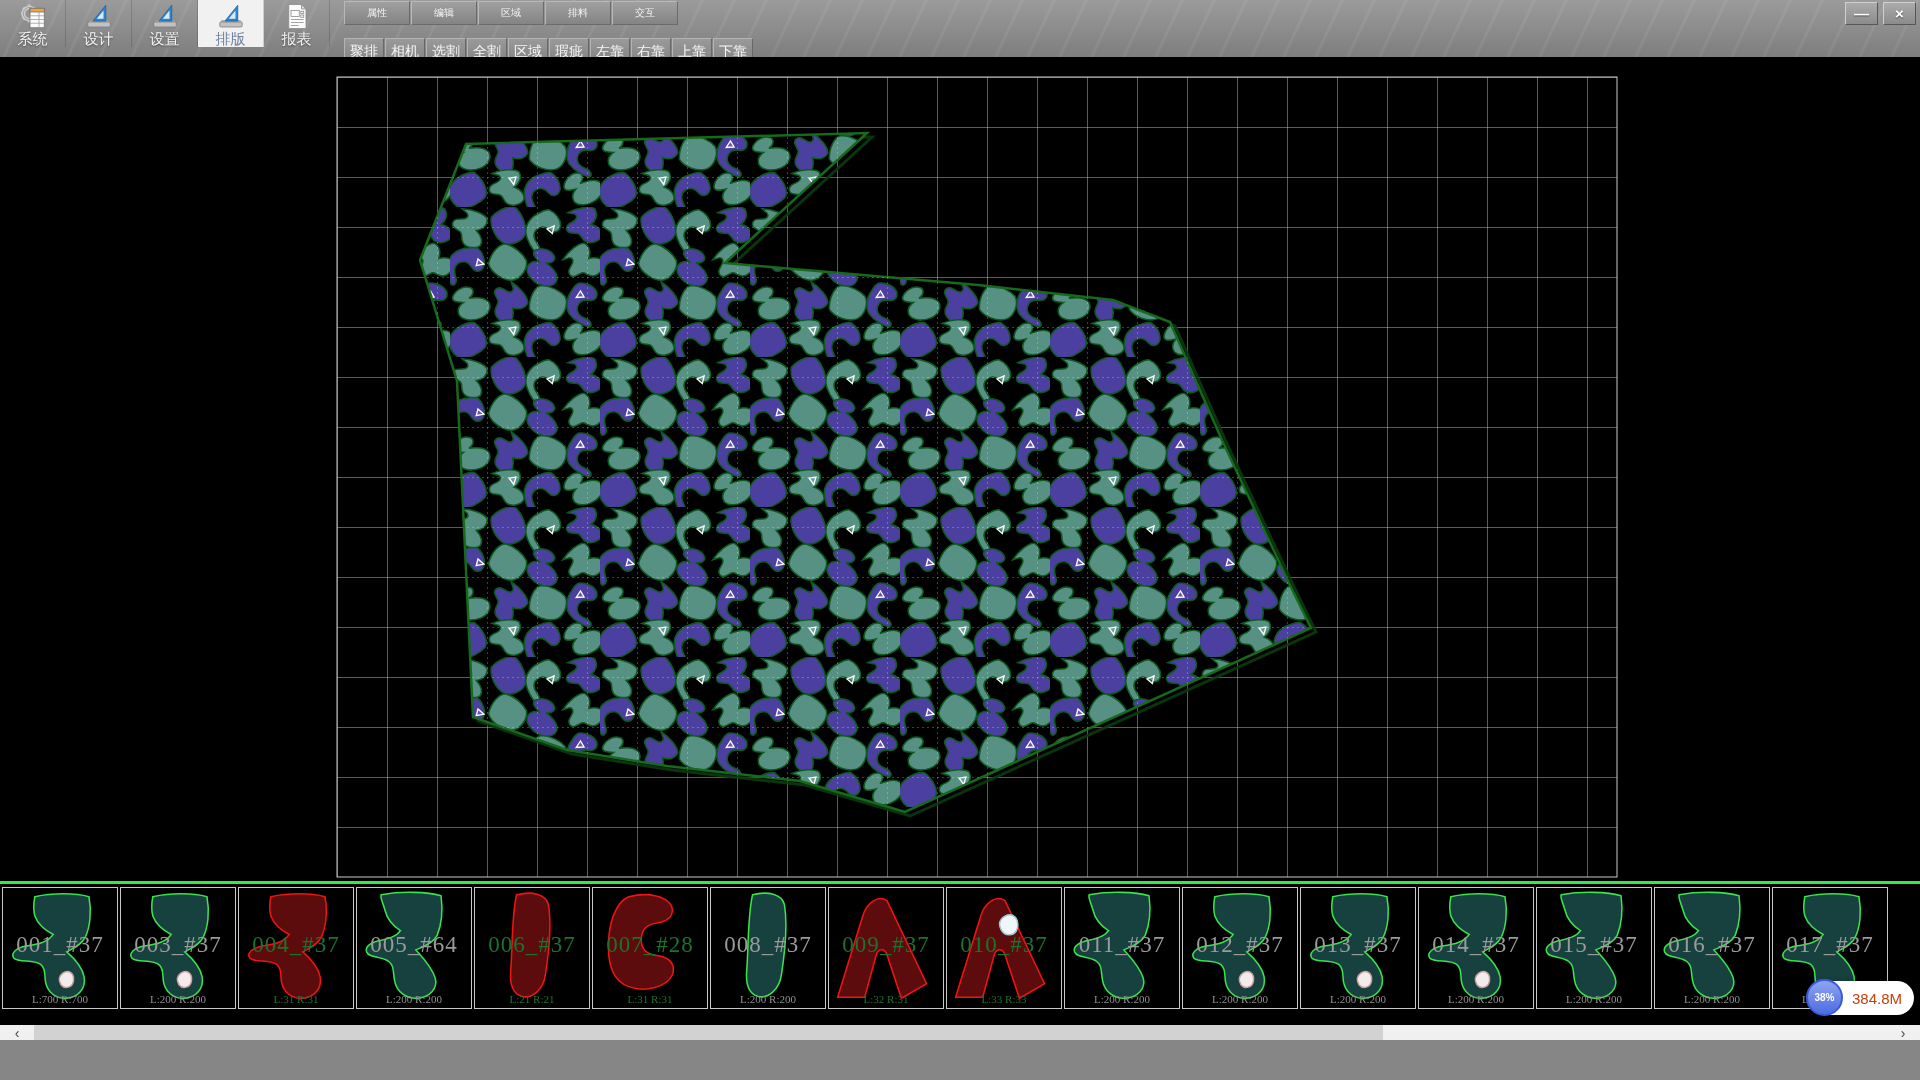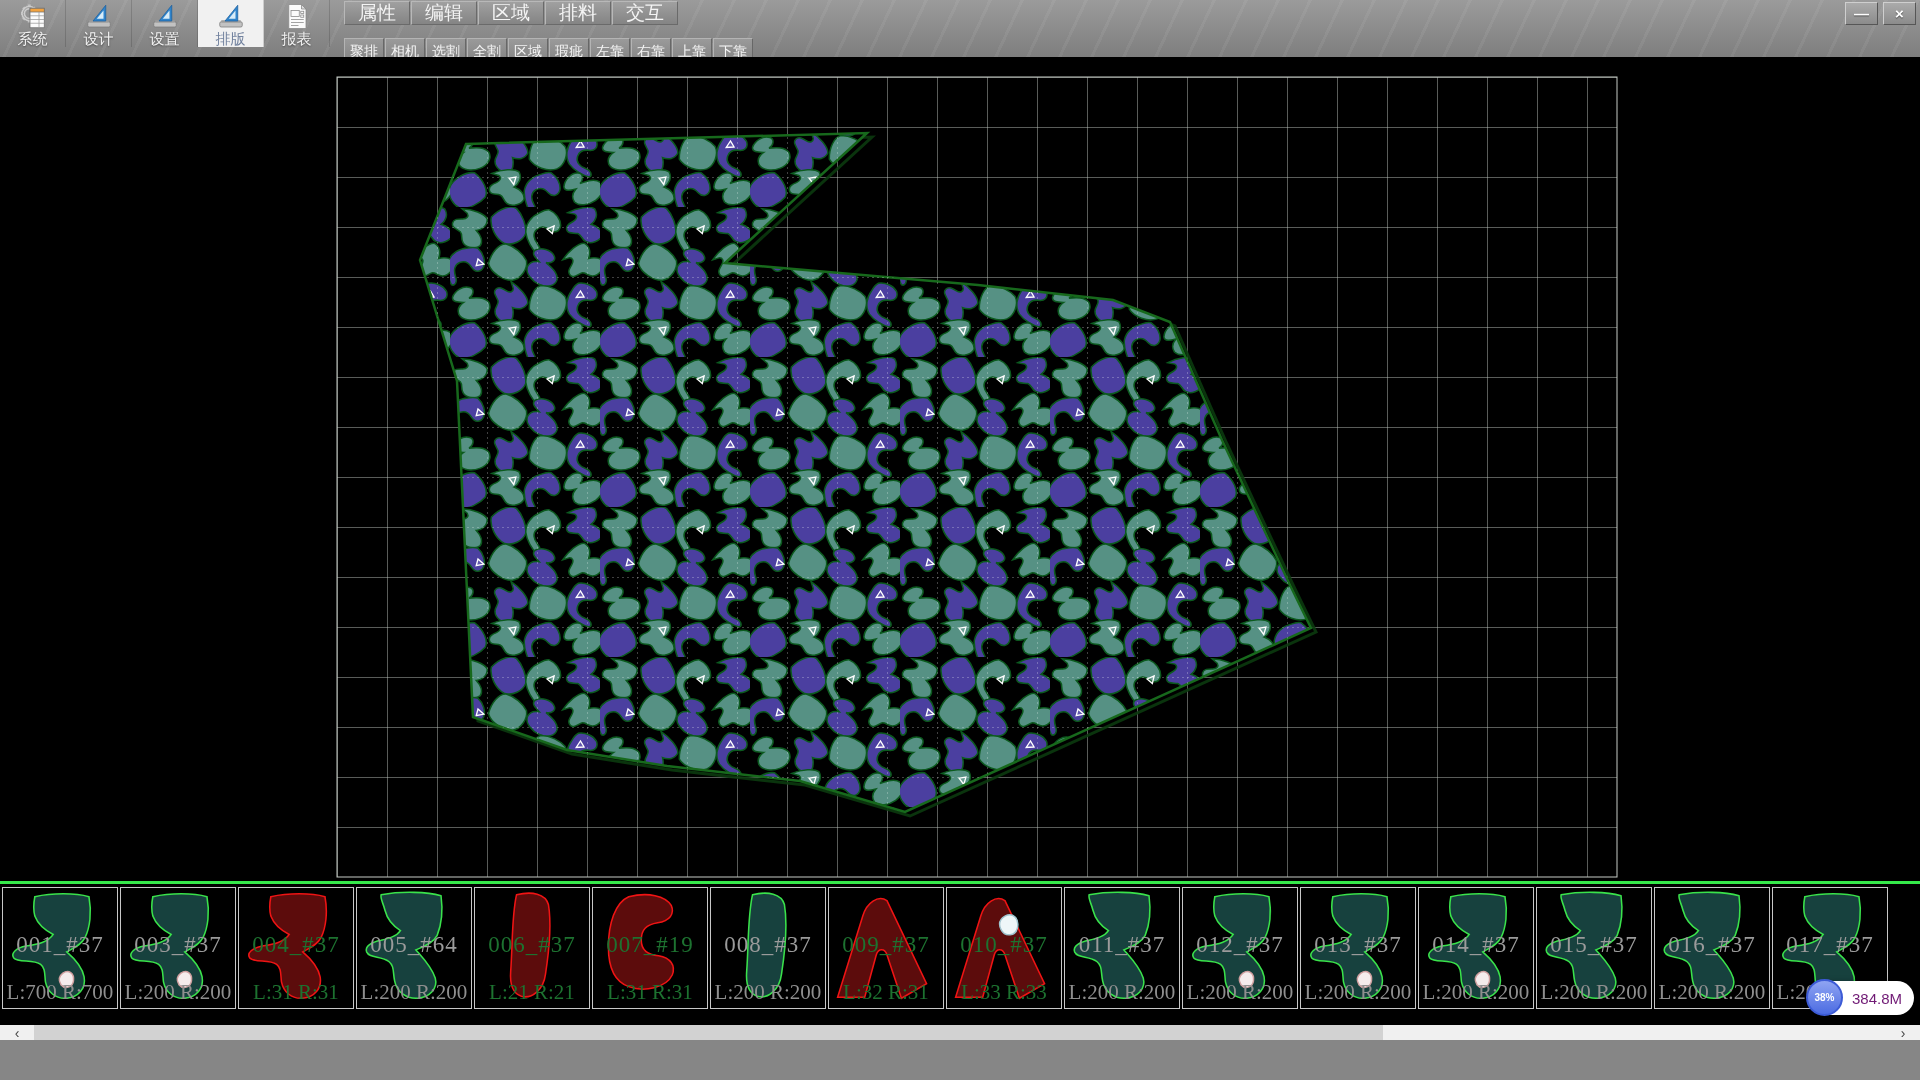--- a/index.html
+++ b/index.html
@@ -16,21 +16,21 @@
   .ribbon{position:absolute;left:0;top:0;height:57px;display:flex;}
   .rbtn{position:relative;width:65px;height:47px;border-right:1px solid rgba(0,0,0,.15);
         display:flex;flex-direction:column;align-items:center;cursor:default;}
   .rbtn.active{background:#f1f1f1;}
   .ricon{width:34px;height:34px;margin-top:3px;}
   .rlabel{font-size:15px;color:#f2f2f2;text-shadow:0 1px 2px rgba(0,0,0,.45);line-height:17px;}
   .rbtn.active .rlabel{color:#72829e;text-shadow:none;}
 
   .menurow{position:absolute;left:344px;top:1px;display:flex;height:25px;}
   .mbtn{width:66px;height:24px;display:flex;align-items:center;justify-content:center;
-    font-size:19px;color:#f4f4f4;background:linear-gradient(#a0a0a0,#848484);
+    font-size:10px;color:#f4f4f4;background:linear-gradient(#a0a0a0,#848484);
     border:1px solid;border-color:#b8b8b8 #6a6a6a #6a6a6a #b8b8b8;margin-right:1px;box-sizing:border-box;}
   .toolsrow{position:absolute;left:344px;top:38px;display:flex;height:29px;}
   .tbtn{width:40px;height:28px;display:flex;align-items:center;justify-content:center;
     font-size:14px;color:#f4f4f4;background:linear-gradient(#9a9a9a,#808080);
     border:1px solid;border-color:#b4b4b4 #676767 #676767 #b4b4b4;margin-right:1px;box-sizing:border-box;}
 
   .winctl{position:absolute;top:2px;right:4px;display:flex;gap:5px;}
   .wbtn{width:31px;height:21px;display:flex;align-items:center;justify-content:center;
     background:linear-gradient(#ababab,#8b8b8b);border:1px solid;border-color:#cfcfcf #565656 #565656 #cfcfcf;
     color:#fff;font-weight:bold;font-size:15px;line-height:15px;text-shadow:0 1px 1px rgba(0,0,0,.5);}
@@ -46,37 +46,37 @@
          display:flex;gap:2px;padding-left:2px;overflow:hidden;box-sizing:border-box;
          font-family:"Liberation Serif",serif;}
   .cell{position:relative;flex:0 0 116px;height:122px;background:#000;
         border:1px solid #c8c8c8;box-sizing:border-box;}
   .cell .thumb{position:absolute;left:2px;top:1px;width:108px;height:116px;}
   .cell.teal use{fill:var(--thumbTealFill);stroke:var(--thumbTealStroke);stroke-width:1.6;}
   .cell.red  use{fill:var(--thumbRedFill);stroke:var(--thumbRedStroke);stroke-width:1.6;}
   .cell .id{position:absolute;left:0;right:0;top:44px;text-align:center;
             font-size:23px;letter-spacing:1px;color:var(--labelGray);}
   .cell .meta{position:absolute;left:0;right:0;bottom:3px;text-align:center;
-            font-size:21px;color:#8f8f8f;}
+            font-size:11px;color:#8f8f8f;}
   .cell.red .id,.cell.red .meta{color:var(--labelGreen);}
 
   
   .hscroll{position:absolute;left:0;top:1025px;width:1920px;height:15px;background:#f0f0f0;}
   .sb-btn{position:absolute;top:0;width:34px;height:15px;display:flex;align-items:center;
           justify-content:center;color:#444;font-size:14px;line-height:14px;background:#f0f0f0;}
   .sb-btn.left{left:0;} .sb-btn.right{right:0;}
   .sb-thumb{position:absolute;left:34px;top:0;width:1349px;height:15px;background:#d2d2d2;}
   .footer{position:absolute;left:0;top:1040px;width:1920px;height:40px;background:#868686;}
 
   
   .badge{position:absolute;left:1806px;top:981px;z-index:30;}
   .badge .pill{position:relative;margin-left:8px;width:100px;height:34px;background:#fff;
      border-radius:17px;box-shadow:0 2px 7px rgba(0,0,0,.45);
      display:flex;align-items:center;justify-content:flex-end;padding-right:12px;box-sizing:border-box;
-     font-size:15px;color:#701a75;font-family:"Liberation Sans",sans-serif;}
+     font-size:15px;color:#c2410c;font-family:"Liberation Sans",sans-serif;}
   .badge .circle{position:absolute;left:0;top:-2px;width:37px;height:37px;border-radius:50%;
      background:linear-gradient(#8fa4f2,#4c6ce2);border:2px solid #3c5bd6;box-sizing:border-box;
      display:flex;align-items:center;justify-content:center;color:#fff;font-size:10px;font-weight:bold;z-index:2;}
 
   .hiddefs{position:absolute;width:0;height:0;overflow:hidden;}
 </style>
 </head>
 <body>
 
 <div class="screen">
@@ -329,21 +329,21 @@
           <use href="#s-tall"></use>
         </svg>
         <div class="id">006_#37</div>
         <div class="meta">L:21 R:21</div>
       </div>
 
       <div class="cell red">
         <svg class="thumb" viewBox="0 0 110 120">
           <use href="#s-c"></use>
         </svg>
-        <div class="id">007_#19</div>
+        <div class="id">007_#28</div>
         <div class="meta">L:31 R:31</div>
       </div>
 
       <div class="cell teal">
         <svg class="thumb" viewBox="0 0 110 120">
           <use href="#s-tall"></use>
         </svg>
         <div class="id">008_#37</div>
         <div class="meta">L:200 R:200</div>
       </div>

